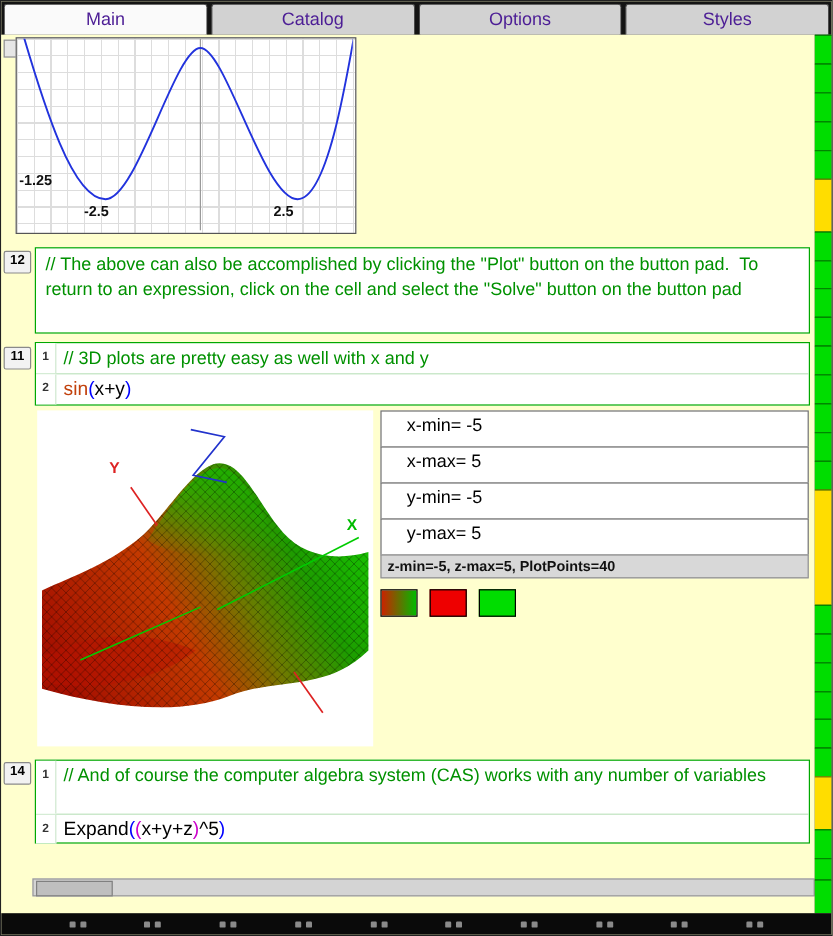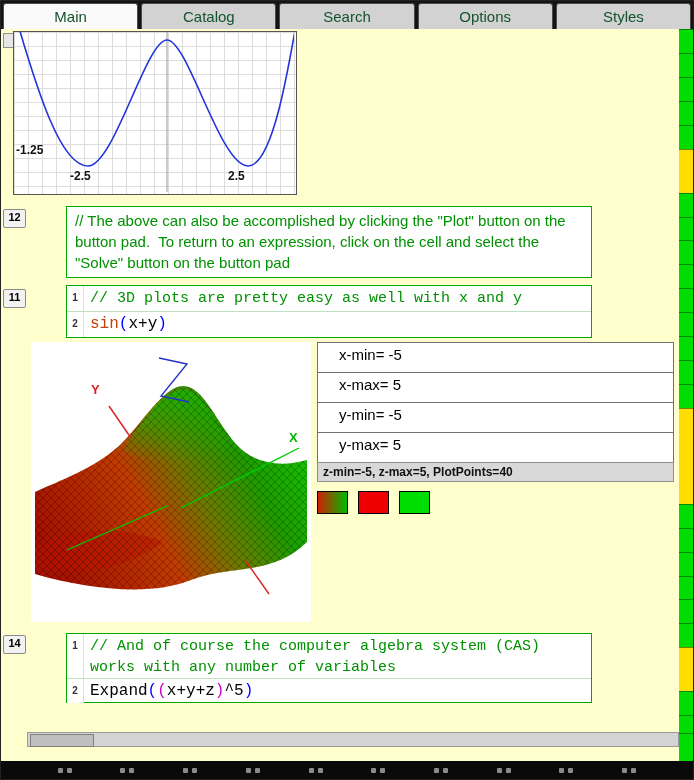--- a/index.html
+++ b/index.html
@@ -5,47 +5,47 @@
   html,body{margin:0;padding:0;background:#888;}
   .app{position:relative;width:694px;height:780px;overflow:hidden;background:#ffffce;
        border:1px solid #222;box-sizing:border-box;
        font-family:"Liberation Sans",sans-serif;}
 
   
   .tabbar{position:absolute;left:0;top:0;right:0;height:28px;background:#141414;
           display:flex;gap:3px;padding:2px 2px 0 2px;box-sizing:border-box;}
   .tab{flex:1;background:#d2d2d2;border:1px solid #4a4a4a;border-bottom:none;
        border-radius:3px 3px 0 0;display:flex;align-items:center;justify-content:center;
-       font-size:15px;color:#14532d;cursor:pointer;}
+       font-size:15px;color:#4c1d95;cursor:pointer;}
   .tab.active{background:#fafafa;}
 
   
   .session{position:absolute;left:0;top:28px;right:14px;bottom:18px;background:#ffffce;overflow:hidden;}
   .scrollwidget{position:absolute;left:2px;top:4px;width:13px;height:13px;background:#e6e6e6;border:1px solid #909090;}
   .cellnum{position:absolute;left:2px;width:21px;height:17px;background:#f2f2f2;border:1px solid #8a8a8a;
            font-weight:bold;font-size:11px;line-height:15px;text-align:center;border-radius:2px;}
 
   
   .plot2d{position:absolute;left:12px;top:2px;width:282px;height:162px;background:#fff;
           border:1px solid #555;overflow:hidden;
           background-image:
             repeating-linear-gradient(to right,#ddd 0,#ddd 1px,transparent 1px,transparent 14px),
             repeating-linear-gradient(to bottom,#ddd 0,#ddd 1px,transparent 1px,transparent 14px);}
   .plot2d svg{display:block;width:280px;height:160px;}
   .plot2d text{font-family:"Liberation Sans",sans-serif;font-size:12px;font-weight:bold;fill:#111;}
 
   
-  .cellbox{position:absolute;left:28px;width:526px;background:#fff;border:1px solid #00a800;box-sizing:border-box;margin-left:37px;}
+  .cellbox{position:absolute;left:28px;width:646px;background:#fff;border:1px solid #00a800;box-sizing:border-box;}
   .comment{color:#009100;font-size:15px;line-height:21px;white-space:pre-wrap;}
   .cell12{top:177px;height:72px;padding:3px 8px;}
   .crow{display:flex;align-items:stretch;border-bottom:1px solid #bfe3bf;}
   .crow:last-child{border-bottom:none;}
   .rownum{width:16px;flex:0 0 16px;text-align:center;font-size:10px;font-weight:bold;color:#333;
           border-right:1px solid #cfe8cf;line-height:24px;background:#fff;}
-  .rowtext{flex:1;padding:2px 6px;font-family:Liberation Mono, monospace;}
+  .rowtext{flex:1;padding:2px 6px;}
   .expr{font-size:16px;line-height:21px;color:#000;}
   .cell13{top:256px;height:53px;}
   .cell13 .crow{height:25px;}
   .cell13 .comment{line-height:21px;}
   .cell14{top:604px;height:70px;}
   .cell14 .crow.r1{height:44px;}
   .cell14 .crow.r2{height:24px;}
 
   
   .plot3d{position:absolute;left:30px;top:313px;width:280px;height:280px;background:#fff;}
@@ -82,21 +82,20 @@
   .dotgroup span{width:5px;height:5px;background:#8a8a8a;display:block;border-radius:1px;}
 </style>
 </head>
 <body>
 
 <div class="app">
 
   <div class="tabbar">
     <div class="tab active">Main</div>
     <div class="tab">Catalog</div>
-    <div class="tab">Search</div>
     <div class="tab">Options</div>
     <div class="tab">Styles</div>
   </div>
 
   <div class="session">
 
     <div class="scrollwidget"></div>
     <div class="cellnum" style="top:180px">12</div>
     <div class="cellnum" style="top:260px">11</div>
     <div class="cellnum" style="top:606px">14</div>

